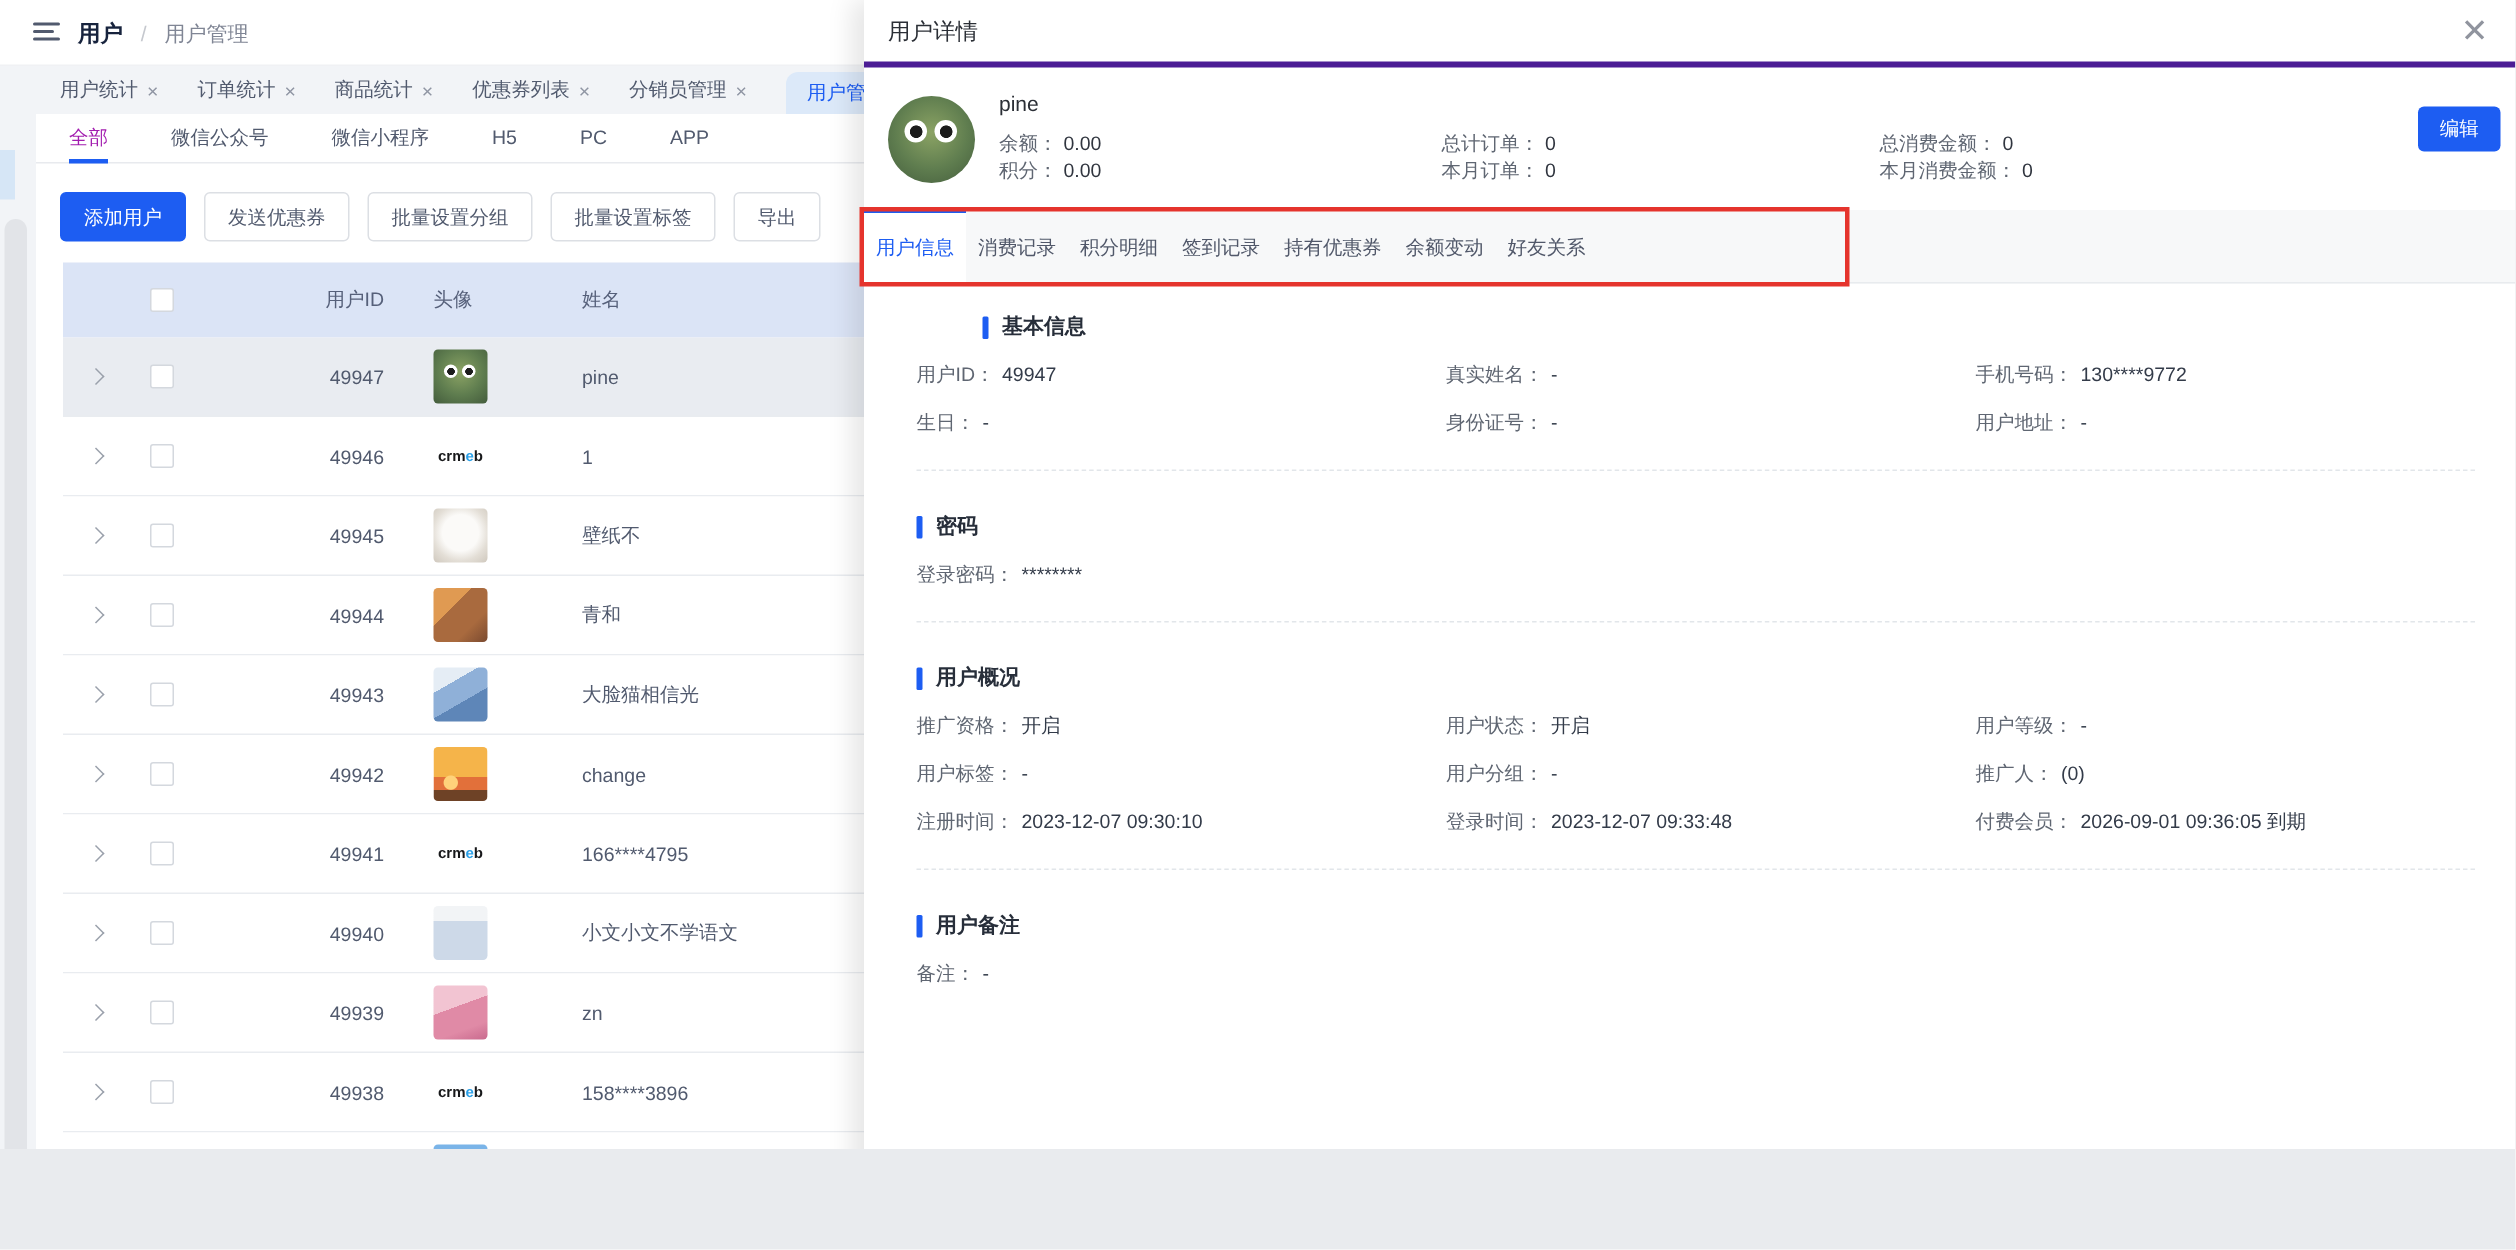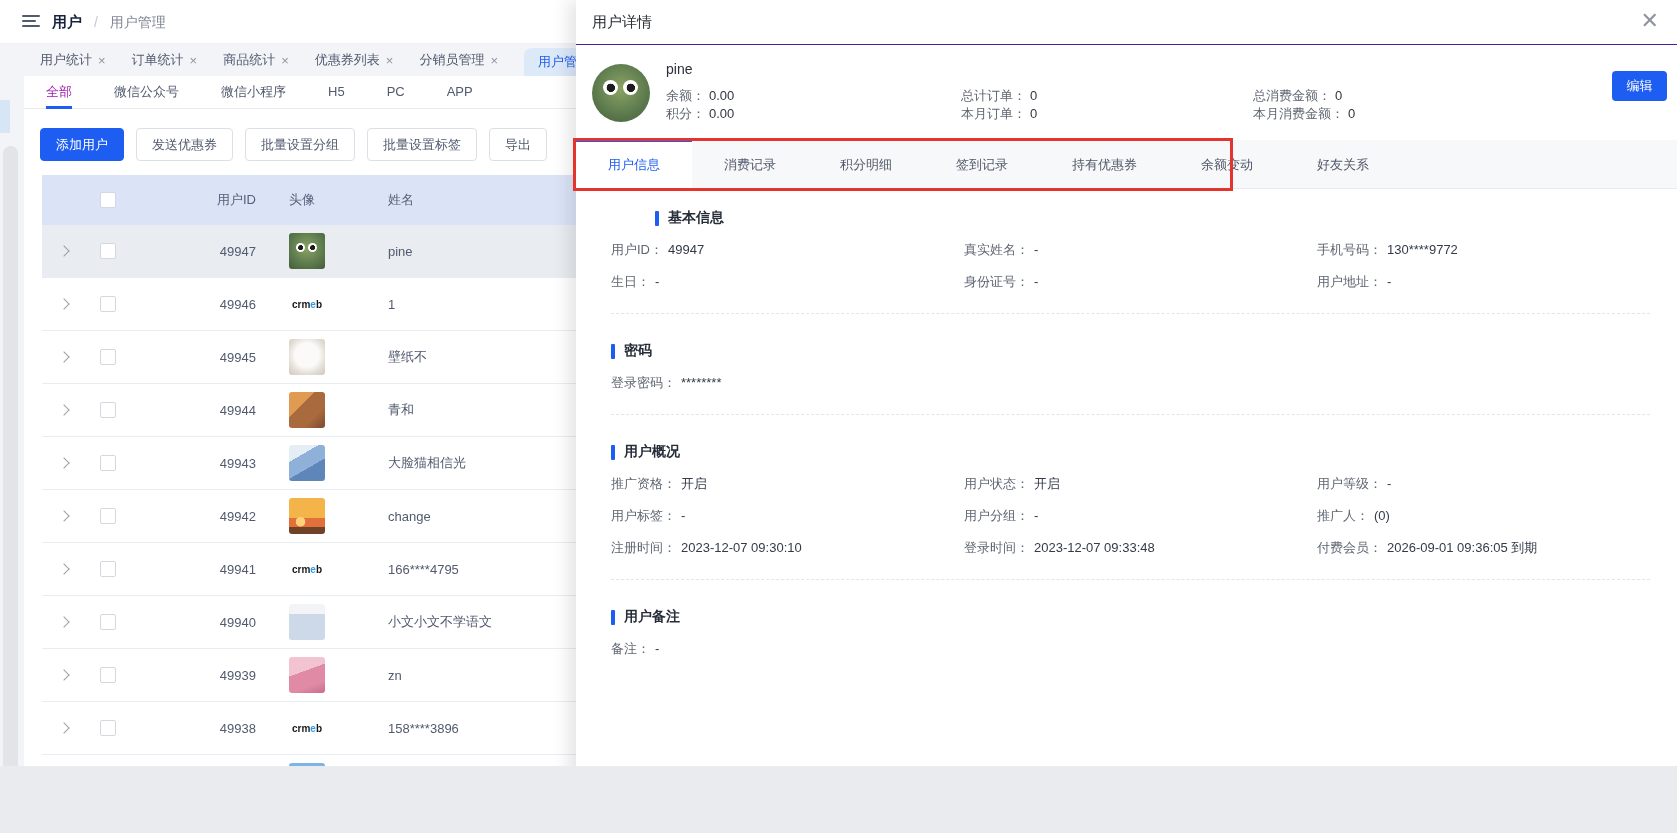--- a/index.html
+++ b/index.html
@@ -63,33 +63,33 @@
   .av-sunset { background:radial-gradient(circle at 32% 66%, #ffd27a 0 13%, rgba(255,210,122,0) 15%), linear-gradient(180deg, #f5b44a 0 55%, #e2703a 55% 80%, #6e4226 80% 100%); }
   .av-man { background:linear-gradient(180deg, #f2f4f6 0 28%, #cdd9e8 28% 100%); }
   .av-couple { background:linear-gradient(160deg, #f2c4d2 0 40%, #e08aa6 40% 75%, #c96a8e 100%); }
   .av-landscape { background:linear-gradient(180deg, #7ab4e8 0 45%, #5a9150 45% 75%, #40683c 75% 100%); }
   .av-placeholder { background:#e7e7e9; }
   .av-placeholder::before { content:""; position:absolute; left:50%; top:.2em; width:.3em; height:.3em; margin-left:-.15em; border-radius:50%; background:#b9bdc4; }
   .av-placeholder::after { content:""; position:absolute; left:50%; bottom:-.08em; width:.55em; height:.35em; margin-left:-.275em; border-radius:50% 50% 0 0; background:#b9bdc4; }
 
   
   .drawer { position:absolute; left:576px; top:0; width:1101px; height:833px; background:#fff; z-index:20; box-shadow:-8px 0 16px rgba(0,0,0,.10); }
-  .drawer-head { position:relative; height:45px; border-bottom:1px solid #4c1d95; }
+  .drawer-head { position:relative; height:45px; border-bottom:4px solid #4c1d95; }
   .drawer-title { position:absolute; left:16px; top:0; line-height:44px; font-size:15px; color:#2b2f36; }
   .drawer-close { position:absolute; right:18px; top:7px; font-size:22px; color:#90949e; cursor:pointer; line-height:1.3; }
   .duser { position:relative; height:95px; }
   .duser .avatar { position:absolute; left:16px; top:19px; }
   .duser-name { position:absolute; left:90px; top:16px; font-size:14px; color:#2b2f36; }
   .stat-col { position:absolute; top:42px; font-size:13px; line-height:18px; color:#5f6672; }
   .stat-col.c0 { left:90px; } .stat-col.c1 { left:385px; } .stat-col.c2 { left:677px; }
   .stat-line .val { color:#30353f; margin-left:4px; }
   .edit-btn { position:absolute; right:10px; top:26px; width:55px; height:30px; background:#1d5df2; border:none; border-radius:4px; color:#fff; font-size:13px; cursor:pointer; font-family:Liberation Mono, monospace; }
 
   .dtabs { display:flex; height:49px; background:#f7f8f9; border-bottom:1px solid #e8ebee; }
-  .dtab { padding:0 32px; line-height:49px; font-size:13px; color:#51586a; cursor:pointer; white-space:nowrap; }
+  .dtab { padding:0 8px; line-height:49px; font-size:13px; color:#51586a; cursor:pointer; white-space:nowrap; }
   .dtab.active { background:#fff; border-top:2px solid #1d5df2; line-height:46px; color:#1d5df2; }
 
   .dbody { padding:0 27px 0 35px; font-size:13px; }
   .dsec-head { display:flex; align-items:center; gap:9px; margin-top:28px; font-size:14px; font-weight:600; color:#272e3a; }
   .dsec-head:first-child { margin-top:20px;margin-left:44px; }
   .dsec-bar { width:4px; height:15px; background:#1d5df2; border-radius:1px; }
   .dfields { display:grid; grid-template-columns:353px 353px 1fr; row-gap:14px; margin-top:14px; line-height:18px; }
   .dfield .lbl { color:#5f6672; }
   .dfield .val { color:#333b49; margin-left:5px; }
   .dash { border-top:1px dashed #e2e6ea; margin-top:22px; }

